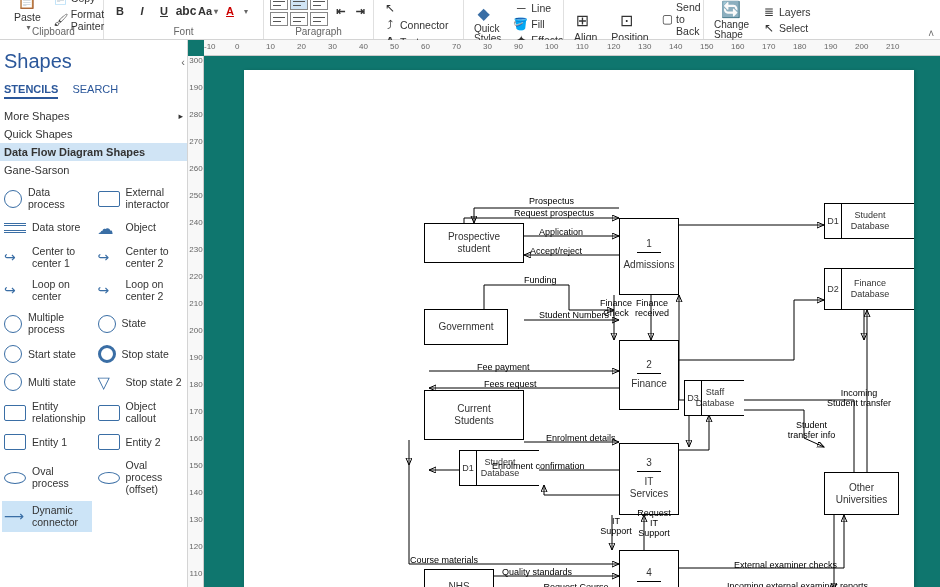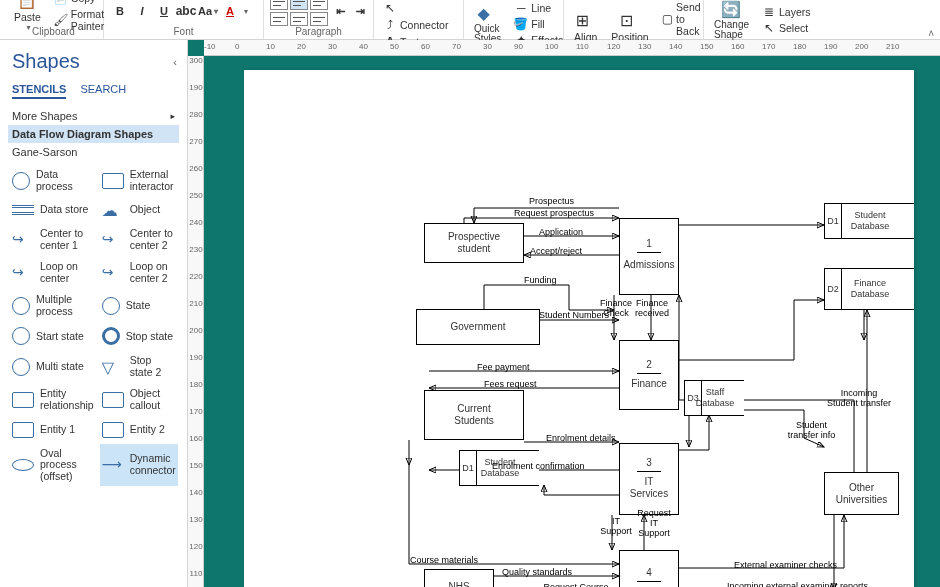--- a/index.html
+++ b/index.html
@@ -18,21 +18,21 @@
 .align-grid { display: grid; grid-template-columns: repeat(3,18px); gap: 2px; }
 .align-cell { width: 18px; height: 14px; border: 1px solid #888; cursor: pointer; position: relative; }
 .align-cell.active { background: #d0e4f5; }
 .align-cell::before, .align-cell::after { content: ""; position: absolute; background: #555; height: 1px; left: 2px; right: 2px; }
 .align-cell::before { top: 4px; }
 .align-cell::after { top: 8px; right: 6px; }
 .caret { font-size: 8px; color: #666; margin-left: 2px; }
 .collapse-caret { position: absolute; right: 6px; top: 28px; font-size: 10px; color: #666; cursor: pointer; }
 
 
-.shapes-panel { position: absolute; left: 0; top: 40px; width: 188px; bottom: 0; background: #fff; border-right: 1px solid #d4d4d4; padding: 6px 8px; }
+.shapes-panel { position: absolute; left: 0; top: 40px; width: 188px; bottom: 0; background: #fff; border-right: 1px solid #d4d4d4; padding: 6px 0; }
 .shapes-title { font-size: 20px; font-weight: 300; color: #2b579a; padding: 4px 2px 10px 4px; display: flex; justify-content: space-between; align-items: center; }
 .shapes-tabs { display: flex; gap: 14px; padding: 0 4px 8px 4px; font-size: 11px; }
 .shapes-tab { color: #2b579a; cursor: pointer; }
 .shapes-tab.active { font-weight: bold; border-bottom: 2px solid #2b579a; padding-bottom: 2px; }
 .panel-item { padding: 3px 4px; font-size: 11px; cursor: pointer; display: flex; align-items: center; gap: 6px; }
 .panel-item.sel { background: #d0e4f5; font-weight: 600; }
 .shape-grid { display: grid; grid-template-columns: 1fr 1fr; gap: 2px 4px; padding: 4px 2px; }
 .shape-cell { display: flex; align-items: center; gap: 6px; padding: 4px 2px; font-size: 10.5px; cursor: pointer; line-height: 1.1; }
 .shape-cell.sel { background: #cce4f7; }
 .shape-icon { width: 22px; height: 16px; flex-shrink: 0; border: 1.5px solid #3a6ea5; border-radius: 2px; position: relative; }
@@ -221,20 +221,21 @@
     <span style="font-size:11px;color:#666">‹</span>
   </div>
   <div class="shapes-tabs">
     <span class="shapes-tab active">STENCILS</span>
     <span class="shapes-tab">SEARCH</span>
   </div>
   <div class="panel-item">
       <span>More Shapes</span>
       <span style="margin-left:auto;font-size:9px">▸</span>
     </div>
+  <div class="panel-item">Quick Shapes</div>
   <div class="panel-item sel">Data Flow Diagram Shapes</div>
   <div class="panel-item">Gane-Sarson</div>
 
   <div class="shape-grid" id="shape-grid">
       <div class="shape-cell">
         <span class="shape-icon circle"></span>
         <span>Data process</span>
       </div>
       <div class="shape-cell">
         <span class="shape-icon "></span>
@@ -296,20 +297,24 @@
         <span class="shape-icon "></span>
         <span>Object callout</span>
       </div>
       <div class="shape-cell">
         <span class="shape-icon "></span>
         <span>Entity 1</span>
       </div>
       <div class="shape-cell">
         <span class="shape-icon "></span>
         <span>Entity 2</span>
+      </div>
+      <div class="shape-cell">
+        <span class="shape-icon oval"></span>
+        <span>Oval process</span>
       </div>
       <div class="shape-cell">
         <span class="shape-icon oval"></span>
         <span>Oval process (offset)</span>
       </div>
       <div class="shape-cell sel">
         <span class="shape-icon conn"></span>
         <span>Dynamic connector</span>
       </div>
     </div>
@@ -413,21 +418,21 @@
         <line x1="520" y1="405" x2="520" y2="480"></line>
         <line x1="365" y1="480" x2="518" y2="480"></line>
 
         <path d="M540,362 L540,290 L365,290 L365,185"></path>
         <path d="M553,362 L553,200"></path>
 
         <path d="M430,300 L490,300 L490,328 L510,337"></path>
       </svg>
 
       <div class="box" style="left:110px;top:113px;width:100px;height:40px">Prospective student</div>
-      <div class="box" style="left:102px;top:199px;width:124px;height:30px">Government</div>
+      <div class="box" style="left:110px;top:199px;width:84px;height:30px">Government</div>
       <div class="box" style="left:110px;top:280px;width:100px;height:50px">Current Students</div>
       <div class="box" style="left:110px;top:459px;width:70px;height:35px">NHS</div>
       <div class="box" style="left:510px;top:362px;width:75px;height:43px">Other Universities</div>
 
       <div class="box process" style="left:305px;top:108px;width:60px;height:77px">
           <div class="pnum">1</div>
           <div class="pname">Admissions</div>
         </div>
       <div class="box process" style="left:305px;top:230px;width:60px;height:70px">
           <div class="pnum">2</div>

